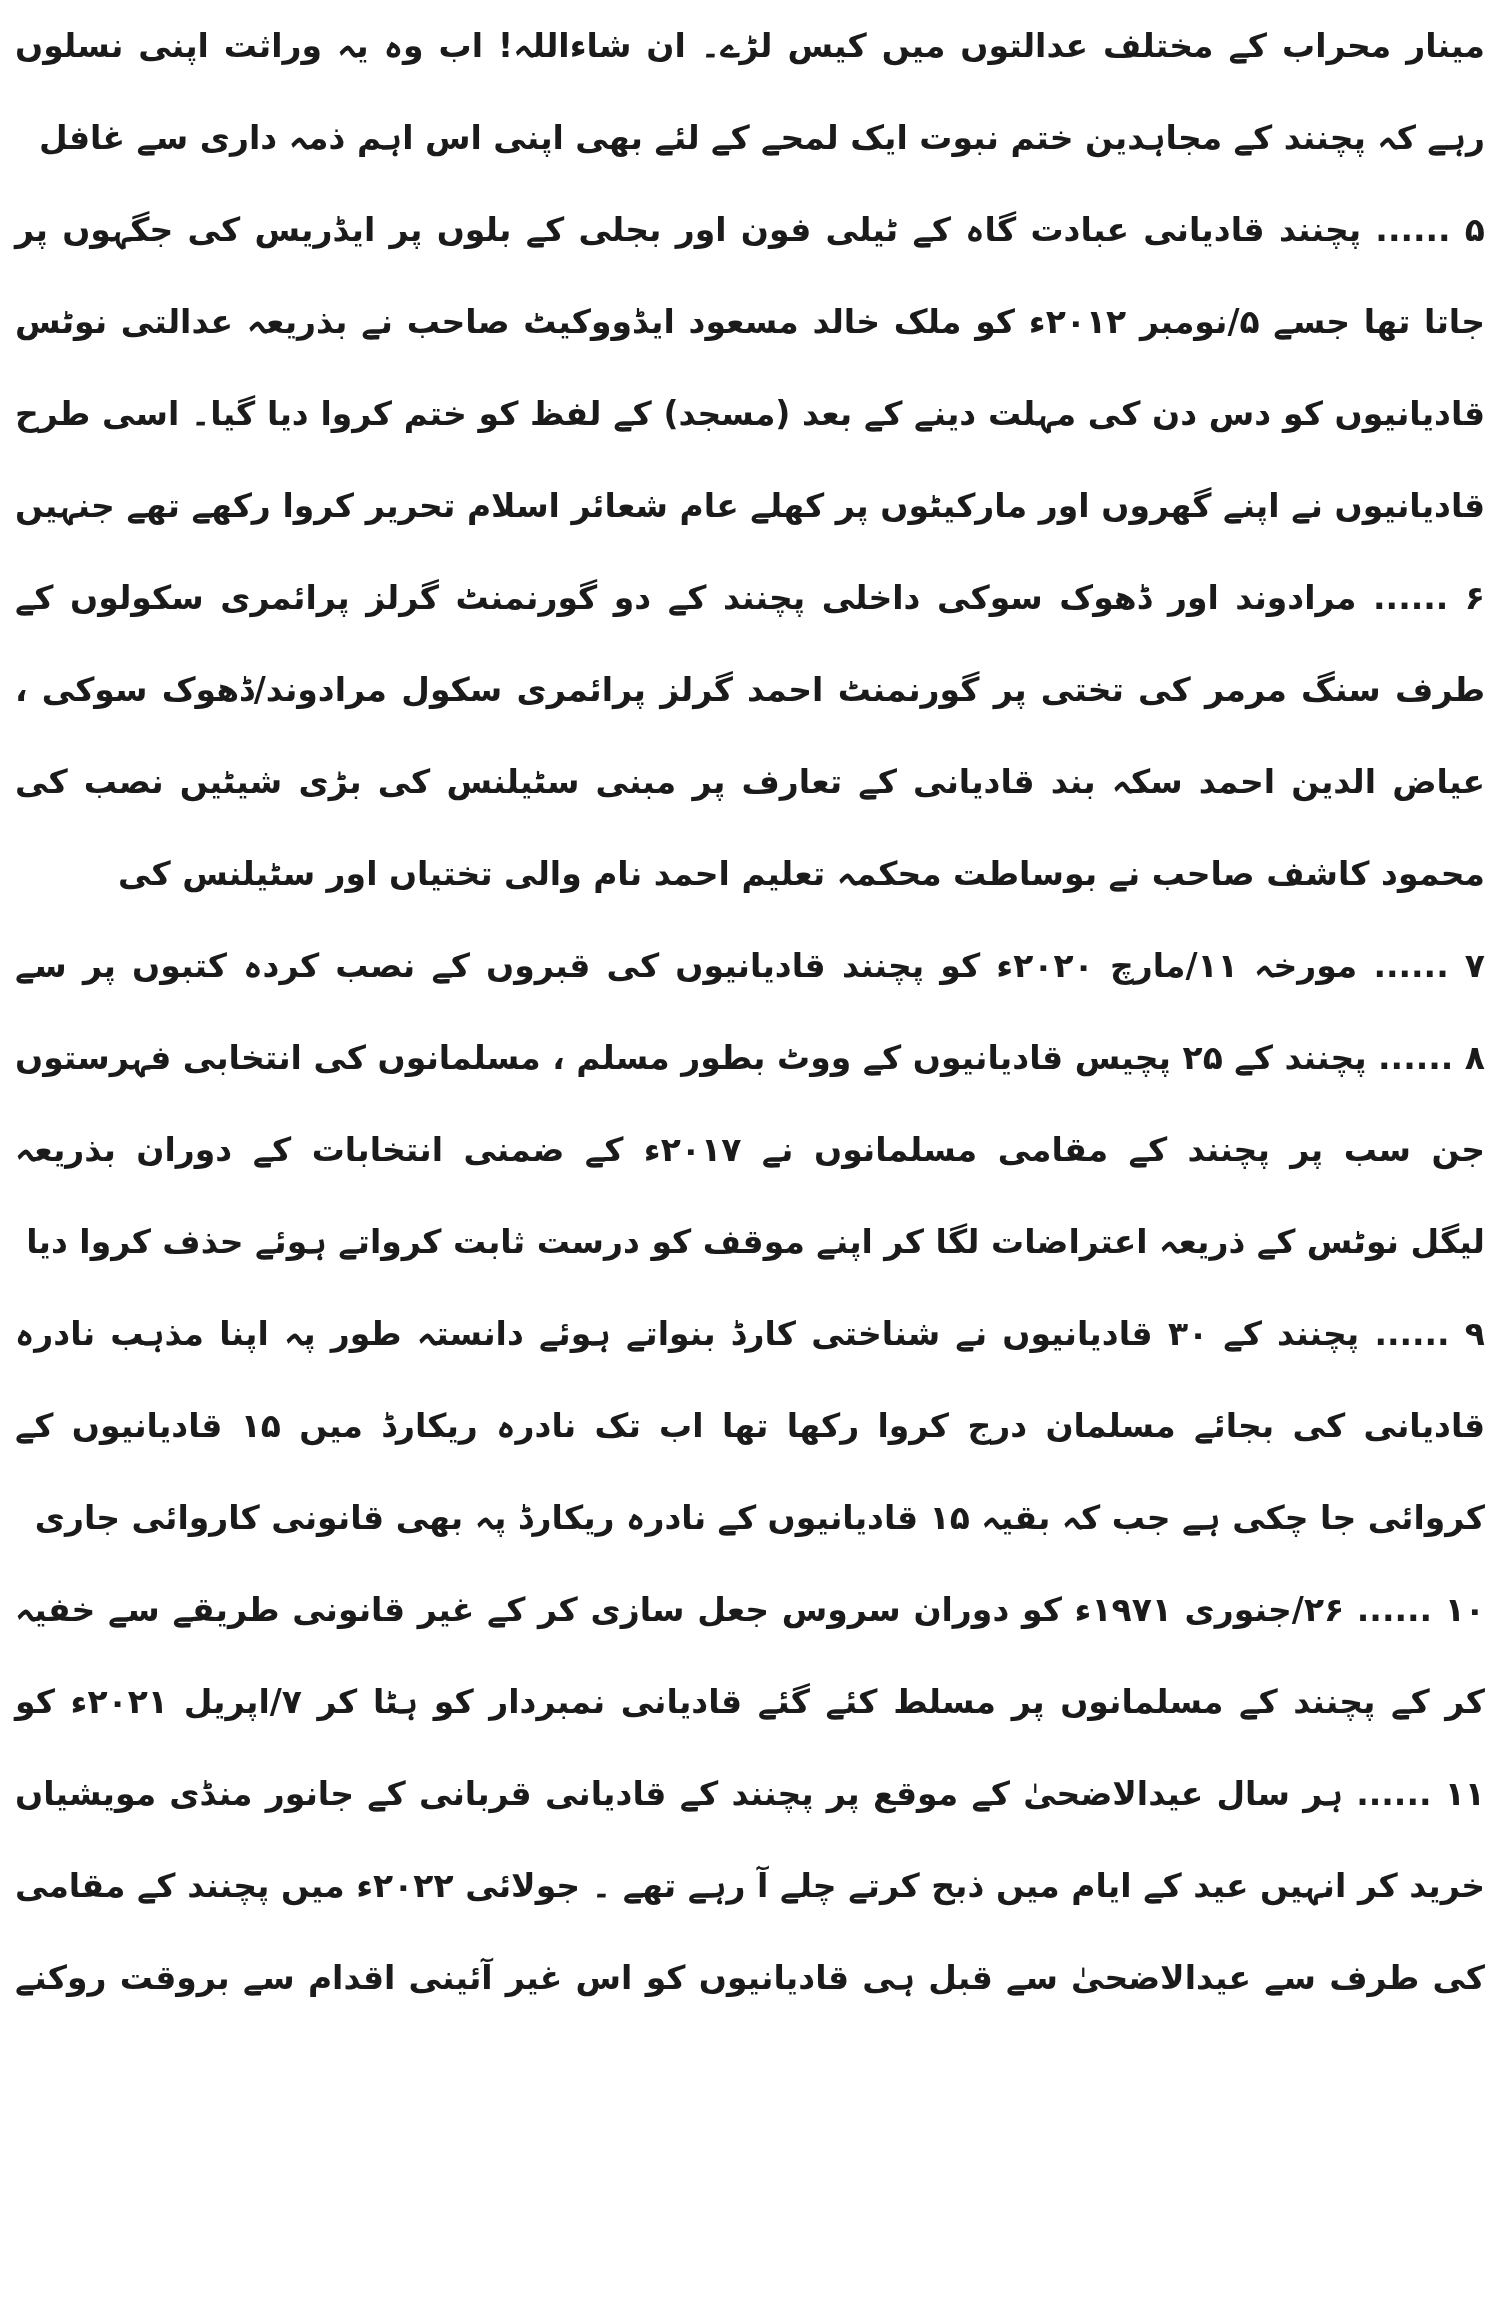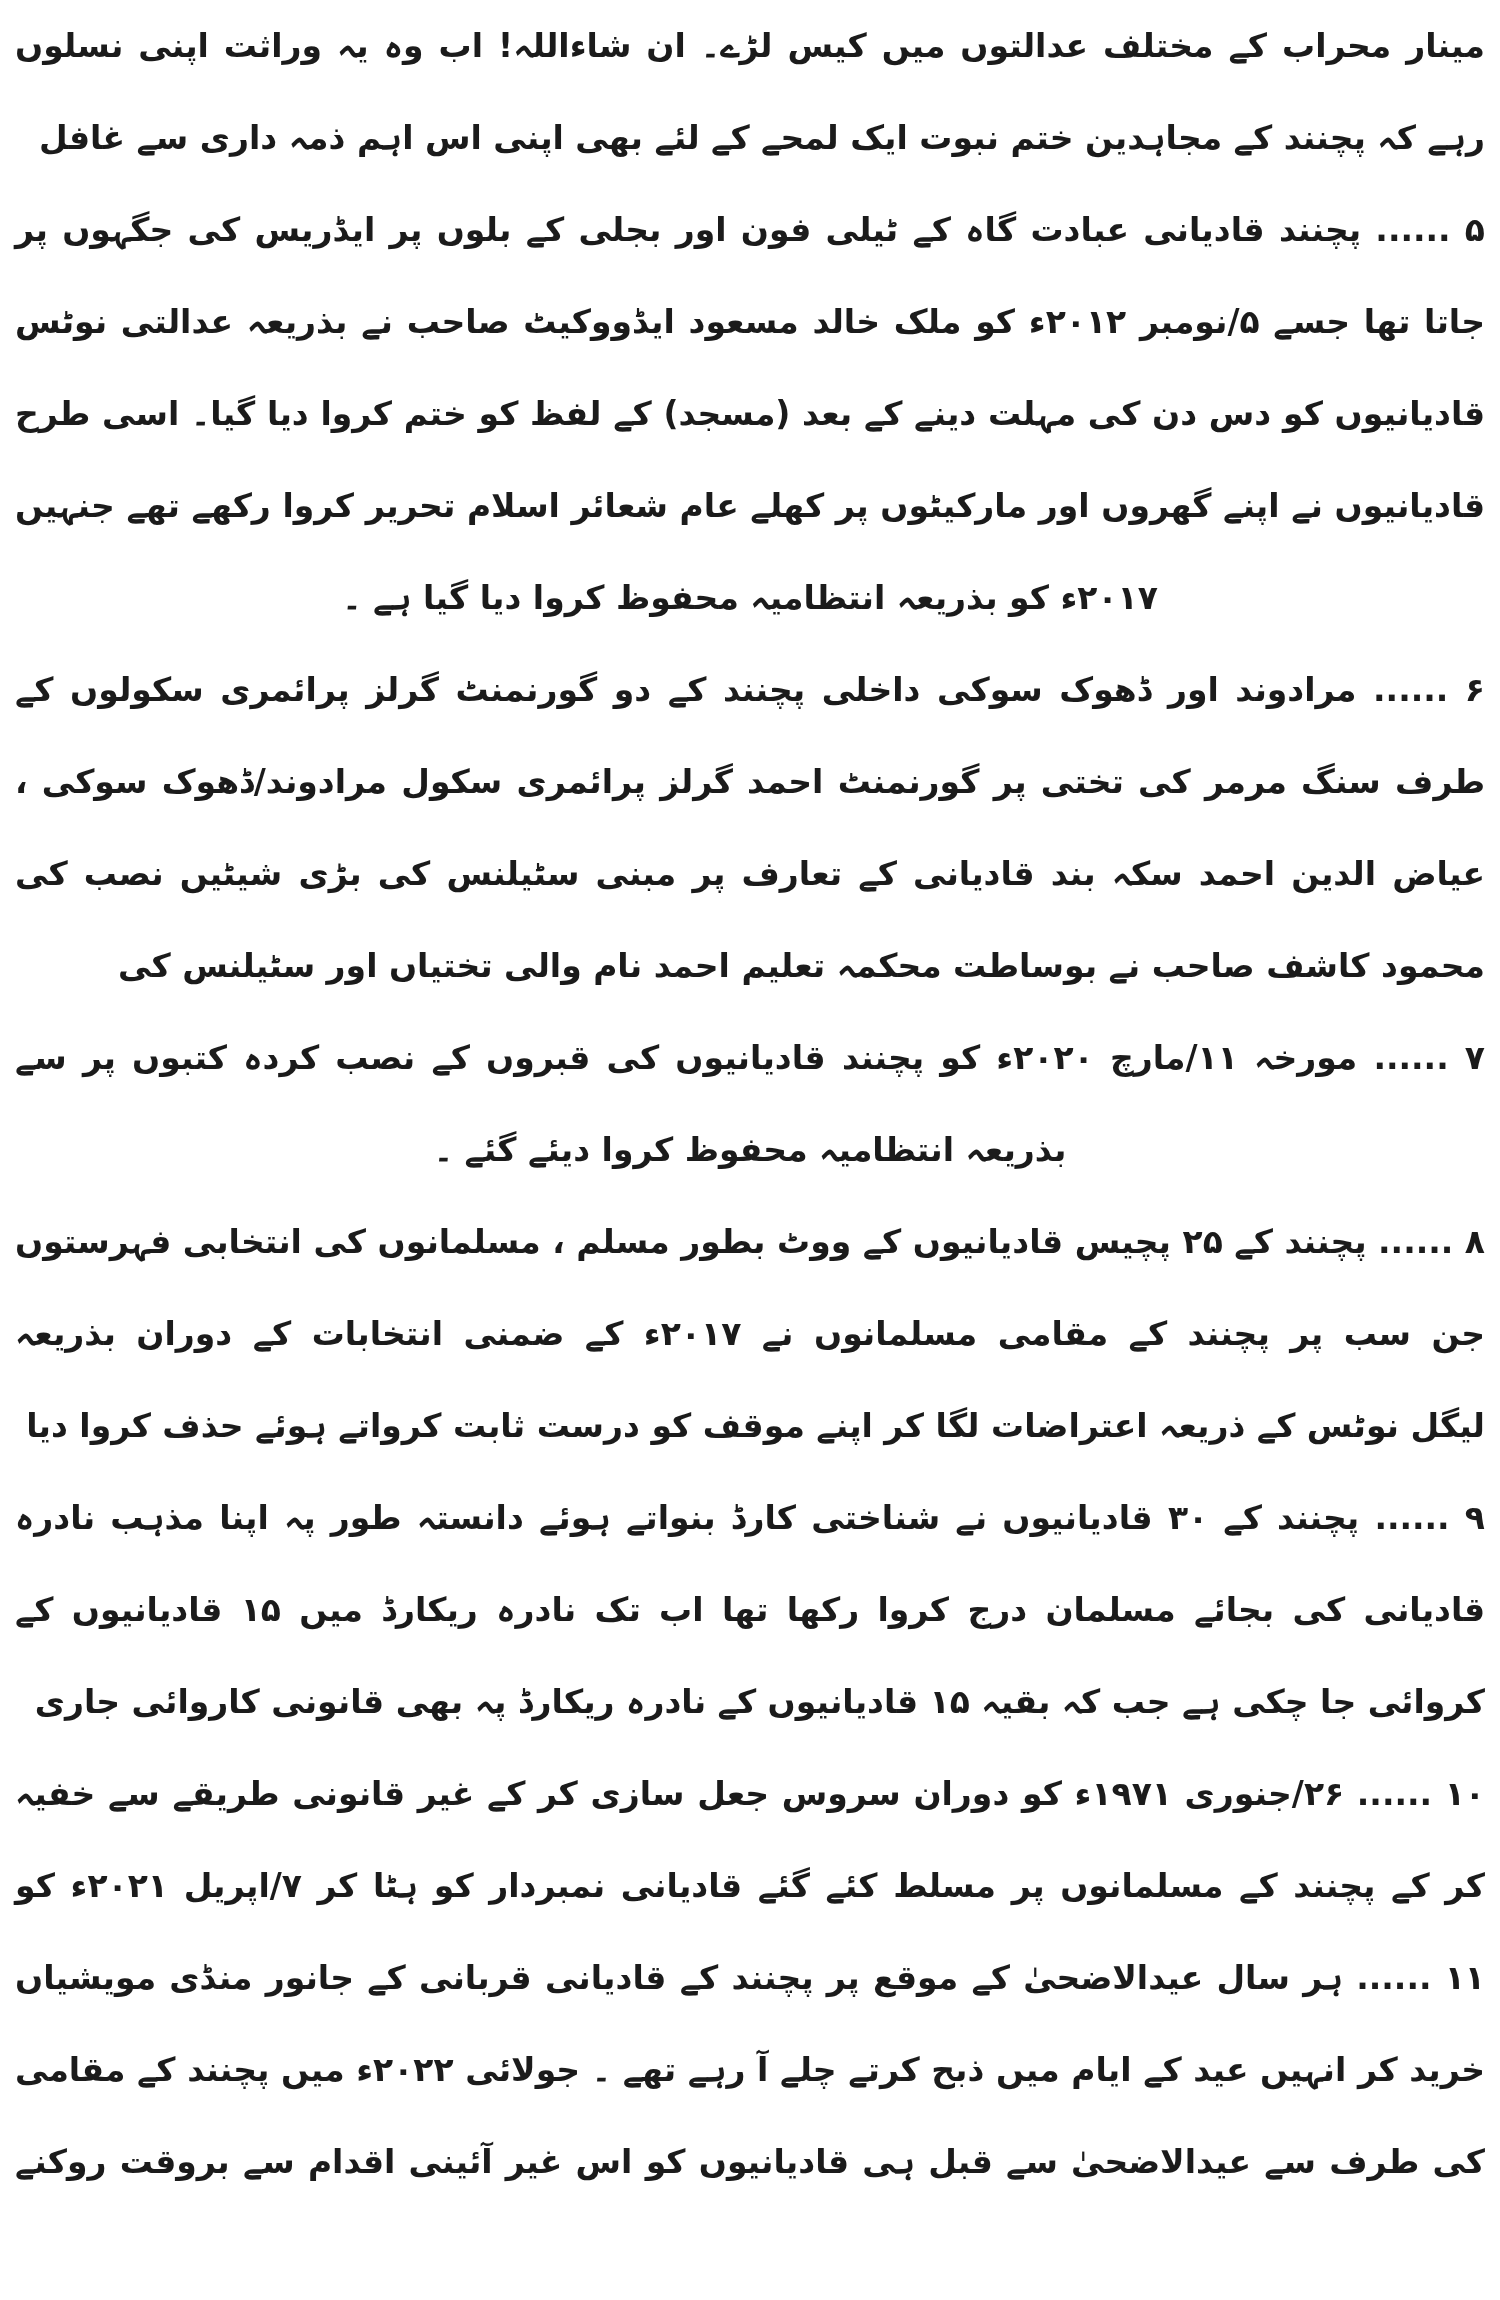--- a/index.html
+++ b/index.html
@@ -47,27 +47,25 @@
 <body>
 
 <div class="page">
   <div class="doc-text" id="doc-text" style="color: rgb(27, 27, 27);">
       <div class="line align-justify" dir="rtl">مینار محراب کے مختلف عدالتوں میں کیس لڑے۔ ان شاءاللہ! اب وہ یہ وراثت اپنی نسلوں میں منتقل کر چکے ہیں یاد</div>
       <div class="line align-right" dir="rtl">رہے کہ پچنند کے مجاہدین ختم نبوت ایک لمحے کے لئے بھی اپنی اس اہم ذمہ داری سے غافل نہیں ۔</div>
       <div class="line align-justify" dir="rtl">۵ ...... پچنند قادیانی عبادت گاہ کے ٹیلی فون اور بجلی کے بلوں پر ایڈریس کی جگہوں پر لفظ (مسجد) لکھا</div>
       <div class="line align-justify" dir="rtl">جاتا تھا جسے ۵/نومبر ۲۰۱۲ء کو ملک خالد مسعود ایڈووکیٹ صاحب نے بذریعہ عدالتی نوٹس دے کر</div>
       <div class="line align-justify" dir="rtl">قادیانیوں کو دس دن کی مہلت دینے کے بعد (مسجد) کے لفظ کو ختم کروا دیا گیا۔ اسی طرح پچنند کے اکثر</div>
       <div class="line align-justify" dir="rtl">قادیانیوں نے اپنے گھروں اور مارکیٹوں پر کھلے عام شعائر اسلام تحریر کروا رکھے تھے جنہیں ۲۹/جون</div>
-      <div class="line align-center" dir="rtl">۲۰۱۷ء کو بذریعہ انتظامیہ محفوظ کروا دیا گیا ہے ۔</div>
       <div class="line align-justify" dir="rtl">۶ ...... مرادوند اور ڈھوک سوکی داخلی پچنند کے دو گورنمنٹ گرلز پرائمری سکولوں کے داخلی گیٹ پر دائیں</div>
       <div class="line align-justify" dir="rtl">طرف سنگ مرمر کی تختی پر گورنمنٹ احمد گرلز پرائمری سکول مرادوند/ڈھوک سوکی ، جب کہ بائیں طرف قاضی</div>
       <div class="line align-justify" dir="rtl">عیاض الدین احمد سکہ بند قادیانی کے تعارف پر مبنی سٹیلنس کی بڑی شیٹیں نصب کی گئیں تھیں جنہیں قاری فضل</div>
       <div class="line align-right" dir="rtl">محمود کاشف صاحب نے بوساطت محکمہ تعلیم احمد نام والی تختیاں اور سٹیلنس کی شیٹیں اکھڑوا دیں ۔</div>
       <div class="line align-justify" dir="rtl">۷ ...... مورخہ ۱۱/مارچ ۲۰۲۰ء کو پچنند قادیانیوں کی قبروں کے نصب کردہ کتبوں پر سے شعائر اسلامی</div>
-      <div class="line align-center" dir="rtl">بذریعہ انتظامیہ محفوظ کروا دیئے گئے ۔</div>
       <div class="line align-justify" dir="rtl">۸ ...... پچنند کے ۲۵ پچیس قادیانیوں کے ووٹ بطور مسلم ، مسلمانوں کی انتخابی فہرستوں میں درج تھے</div>
       <div class="line align-justify" dir="rtl">جن سب پر پچنند کے مقامی مسلمانوں نے ۲۰۱۷ء کے ضمنی انتخابات کے دوران بذریعہ الیکشن کمیشن چکوال</div>
       <div class="line align-right" dir="rtl">لیگل نوٹس کے ذریعہ اعتراضات لگا کر اپنے موقف کو درست ثابت کرواتے ہوئے حذف کروا دیا ۔</div>
       <div class="line align-justify" dir="rtl">۹ ...... پچنند کے ۳۰ قادیانیوں نے شناختی کارڈ بنواتے ہوئے دانستہ طور پہ اپنا مذہب نادرہ ریکارڈ میں</div>
       <div class="line align-justify" dir="rtl">قادیانی کی بجائے مسلمان درج کروا رکھا تھا اب تک نادرہ ریکارڈ میں ۱۵ قادیانیوں کے مذہب کی درستگی</div>
       <div class="line align-right" dir="rtl">کروائی جا چکی ہے جب کہ بقیہ ۱۵ قادیانیوں کے نادرہ ریکارڈ پہ بھی قانونی کاروائی جاری ہے ۔</div>
       <div class="line align-justify" dir="rtl">۱۰ ...... ۲۶/جنوری ۱۹۷۱ء کو دوران سروس جعل سازی کر کے غیر قانونی طریقے سے خفیہ طور پر ملی بھگت</div>
       <div class="line align-justify" dir="rtl">کر کے پچنند کے مسلمانوں پر مسلط کئے گئے قادیانی نمبردار کو ہٹا کر ۷/اپریل ۲۰۲۱ء کو مسلمان نمبردار</div>
       <div class="line align-justify" dir="rtl">۱۱ ...... ہر سال عیدالاضحیٰ کے موقع پر پچنند کے قادیانی قربانی کے جانور منڈی مویشیاں سے کھلے عام</div>
       <div class="line align-justify" dir="rtl">خرید کر انہیں عید کے ایام میں ذبح کرتے چلے آ رہے تھے ۔ جولائی ۲۰۲۲ء میں پچنند کے مقامی مسلمانوں</div>

